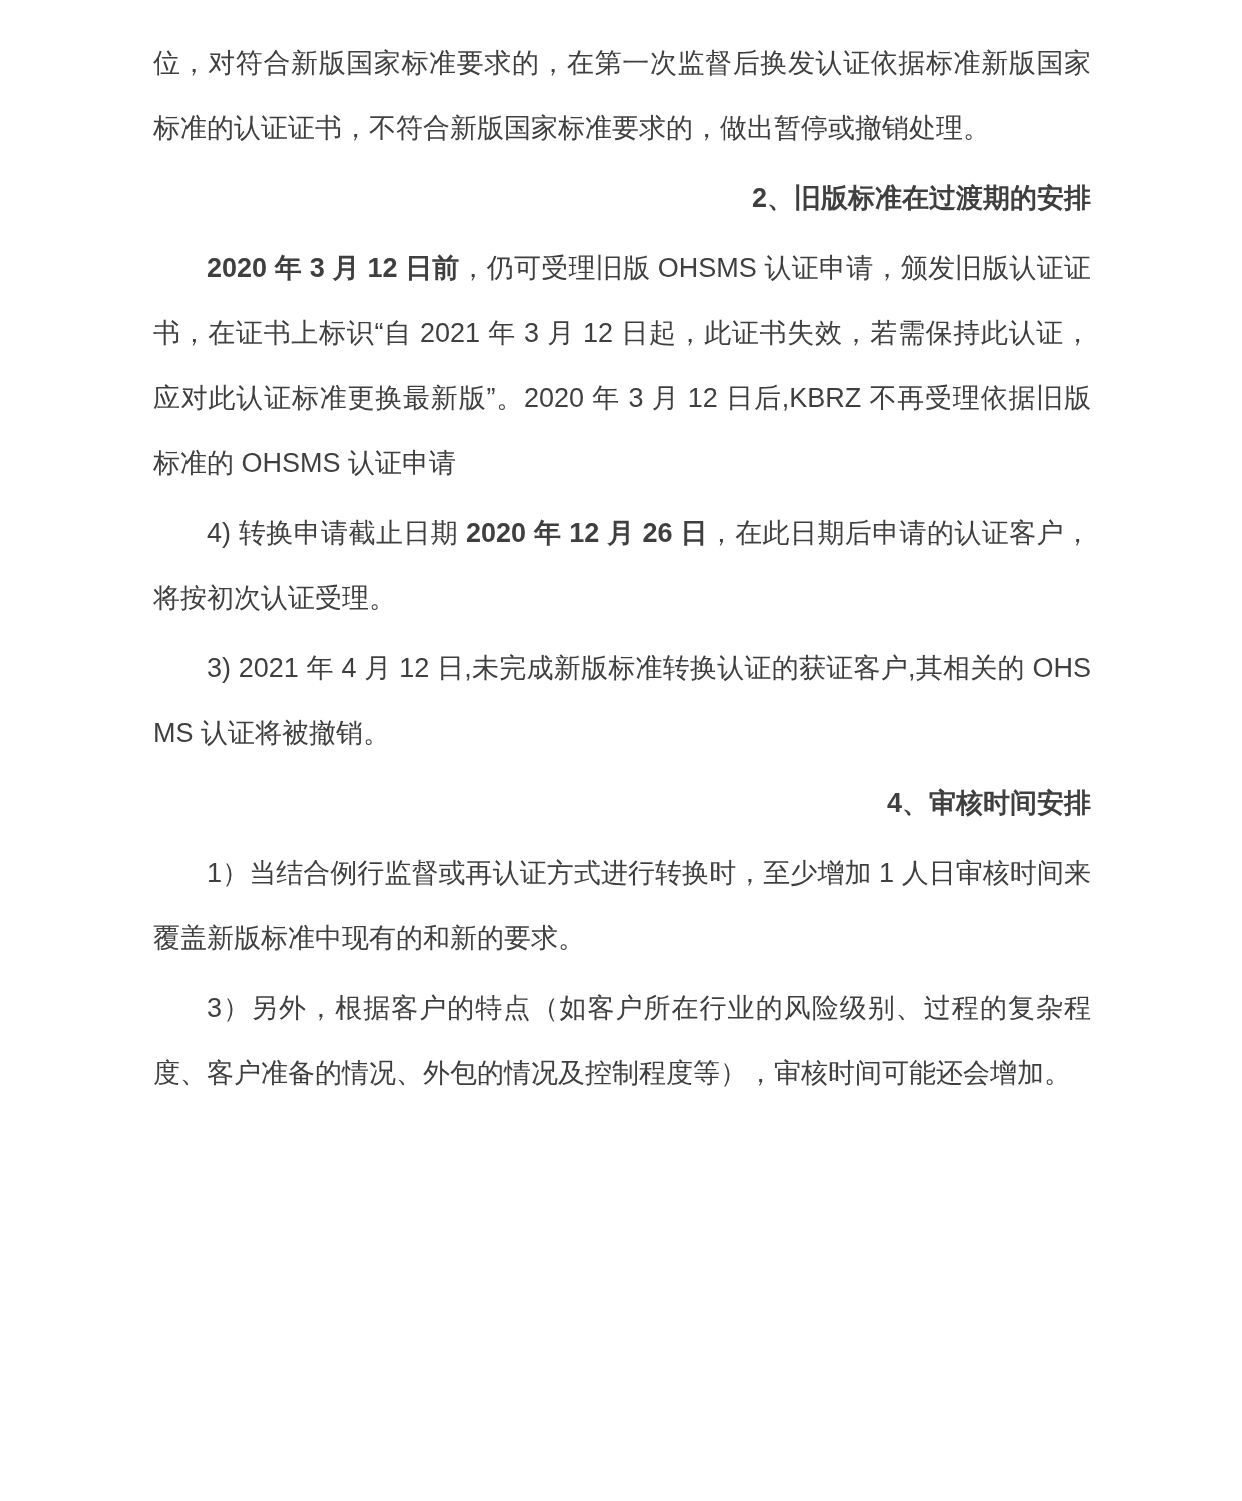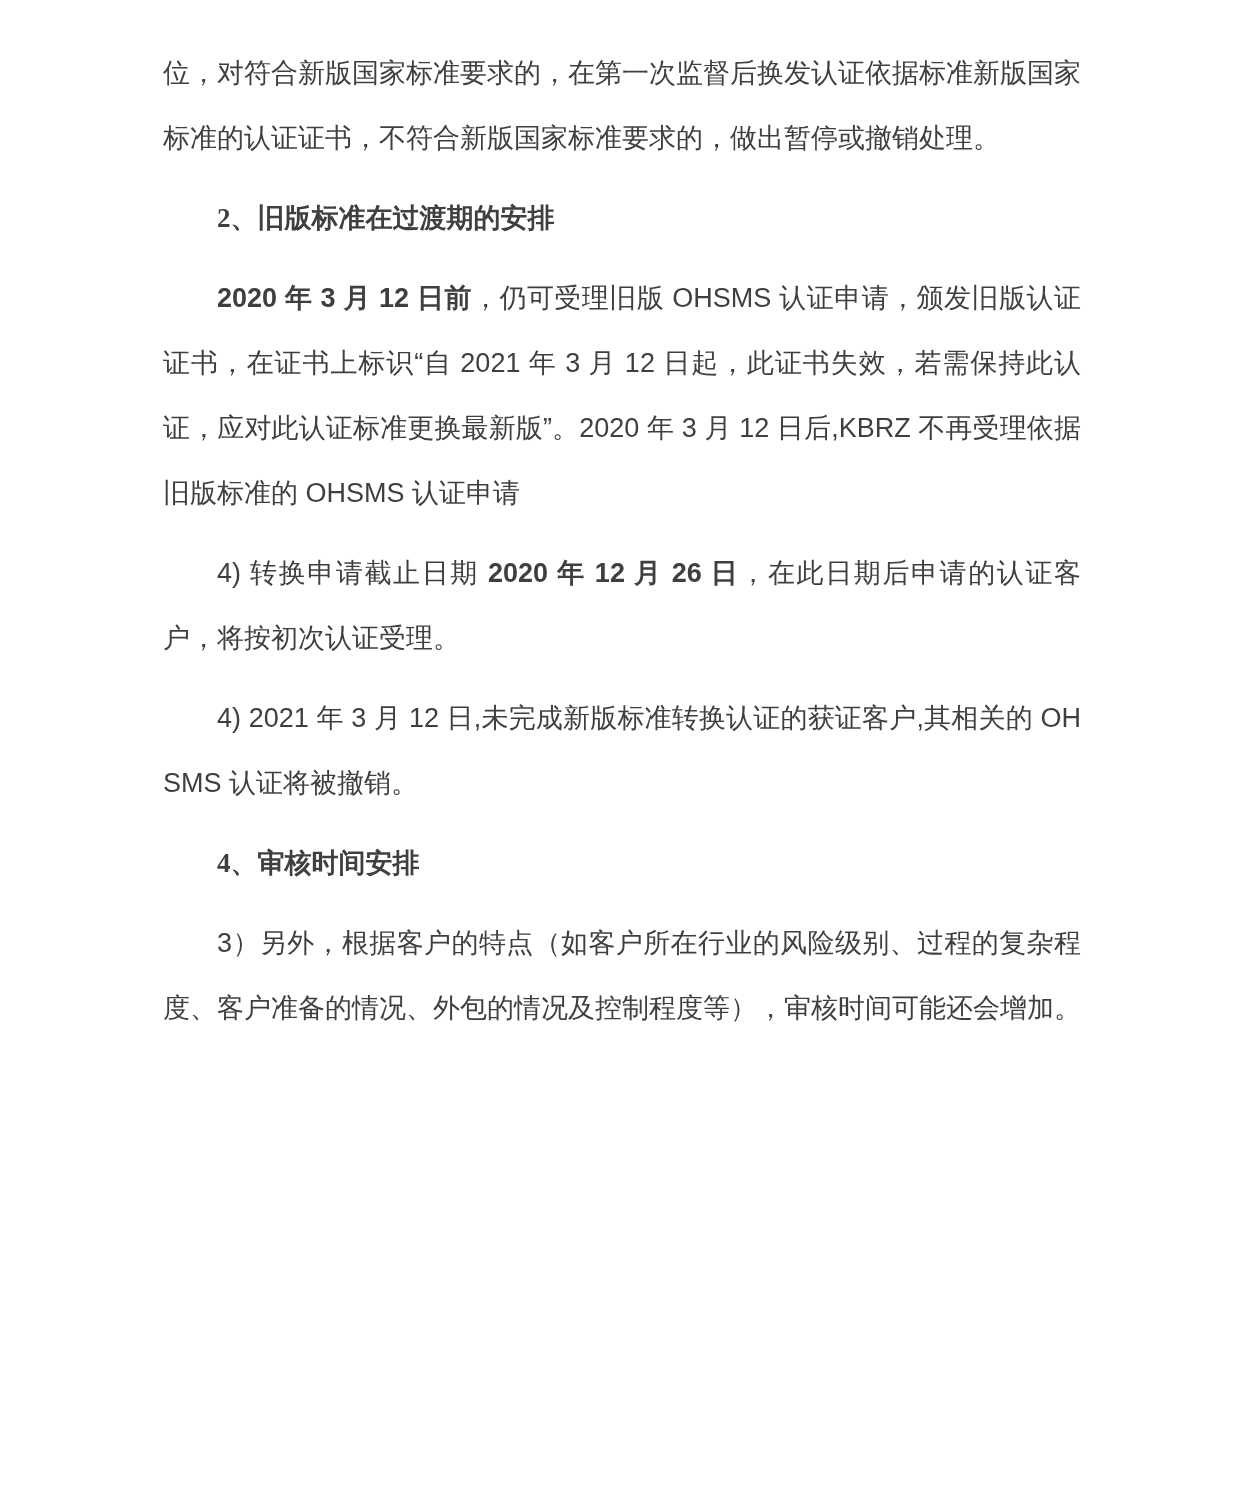--- a/index.html
+++ b/index.html
@@ -21,43 +21,43 @@
     width: 1242px;
     height: 1501px;
     box-sizing: border-box;
     padding: 26px 146px 0 148px;
     font-family: "Liberation Sans", "DejaVu Sans", sans-serif;
     font-size: 27px;
     line-height: 65px;
     color: #3f3f3f;
   }
   .block {
-    margin: 15px;
+    margin: 5px;
     text-align: justify;
     text-indent: 2em;
     word-break: break-all;
   }
   .block.no-indent {
     text-indent: 0;
   }
   .block.heading {
     font-weight: 700;
-    text-align: left;
-    font-family: Liberation Serif, serif;
+    text-align: right;
   }
   .run.bold {
     font-weight: 700;
   }
 </style>
 </head>
 <body>
 
 <div class="page">
   <div>
       <div class="block no-indent"><span class="run">位，对符合新版国家标准要求的，在第一次监督后换发认证依据标准新版国家标准的认证证书，不符合新版国家标准要求的，做出暂停或撤销处理。</span></div>
       <div class="block heading"><span class="run bold">2、旧版标准在过渡期的安排</span></div>
       <div class="block"><span class="run bold">2020 年 3 月 12 日前</span><span class="run">，仍可受理旧版 OHSMS 认证申请，颁发旧版认证证书，在证书上标识“自 2021 年 3 月 12 日起，此证书失效，若需保持此认证，应对此认证标准更换最新版”。2020 年 3 月 12 日后,KBRZ 不再受理依据旧版标准的 OHSMS 认证申请</span></div>
       <div class="block"><span class="run">4) 转换申请截止日期 </span><span class="run bold">2020 年 12 月 26 日</span><span class="run">，在此日期后申请的认证客户，将按初次认证受理。</span></div>
-      <div class="block"><span class="run">4) 2021 年 3 月 12 日,未完成新版标准转换认证的获证客户,其相关的 OHSMS 认证将被撤销。</span></div>
+      <div class="block"><span class="run">3) 2021 年 4 月 12 日,未完成新版标准转换认证的获证客户,其相关的 OHSMS 认证将被撤销。</span></div>
       <div class="block heading"><span class="run bold">4、审核时间安排</span></div>
+      <div class="block"><span class="run">1）当结合例行监督或再认证方式进行转换时，至少增加 1 人日审核时间来覆盖新版标准中现有的和新的要求。</span></div>
       <div class="block"><span class="run">3）另外，根据客户的特点（如客户所在行业的风险级别、过程的复杂程度、客户准备的情况、外包的情况及控制程度等），审核时间可能还会增加。</span></div>
     </div>
 </div>
 
 </body></html>

